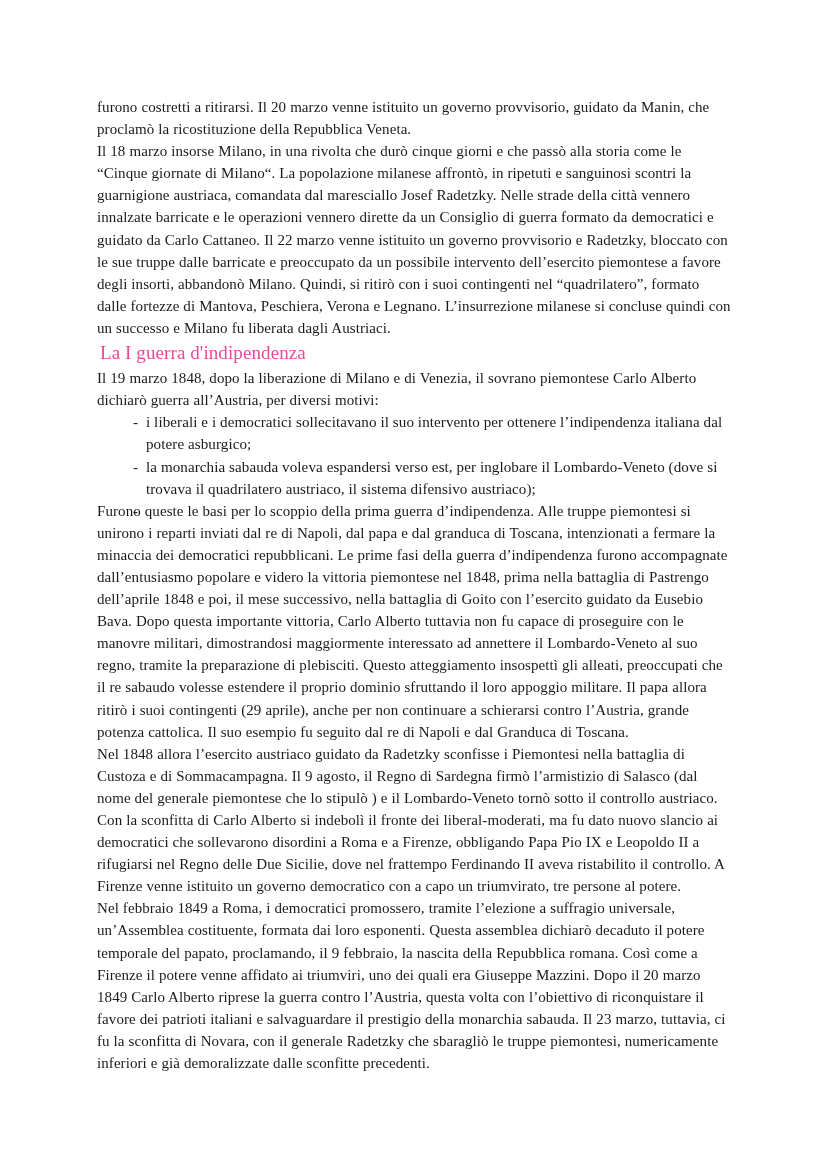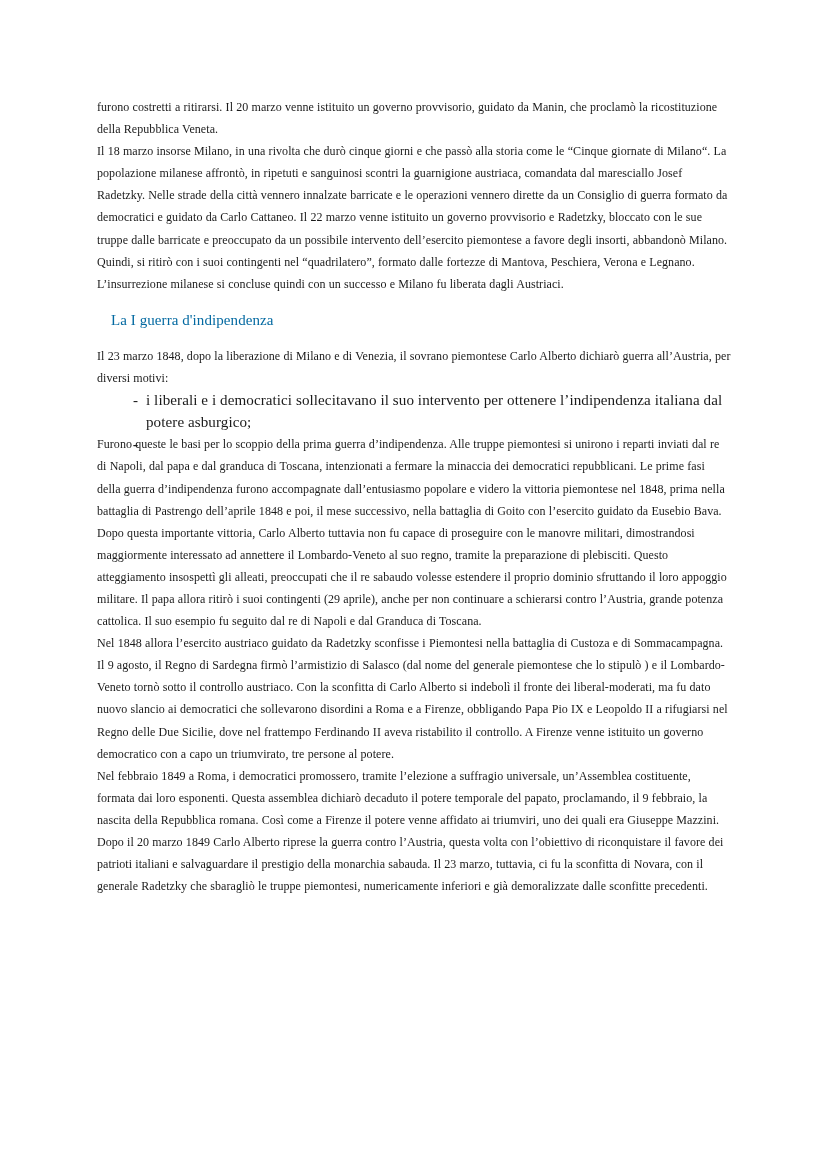--- a/index.html
+++ b/index.html
@@ -22,33 +22,33 @@
     box-sizing: border-box;
   }
   .content {
     position: absolute;
     left: 97px;
     top: 96px;
     width: 634px;
   }
   p.para {
     margin: 0;
-    font-size: 12px;
+    font-size: 15px;
     line-height: 22.1px;
     text-align: left;
     letter-spacing: 0.005em;
     word-spacing: 0.01em;
     color: #1a1a1a;
   }
   h2.section-heading {
-    margin: 14px;
-    font-size: 15px;
+    margin: 3px;
+    font-size: 19px;
     line-height: 22.1px;
     font-weight: normal;
-    color: #0369a1;
+    color: #ec4899;
     letter-spacing: 0.005em;
   }
   ul.bullet-list {
     margin: 0;
     padding: 0;
     list-style: none;
   }
   ul.bullet-list li {
     position: relative;
     margin: 0;
@@ -66,23 +66,23 @@
   }
 </style>
 </head>
 <body>
 
 <div class="page">
   <div class="content">
       <p class="para">furono costretti a ritirarsi. Il 20 marzo venne istituito un governo provvisorio, guidato da Manin, che proclamò la ricostituzione della Repubblica Veneta.</p>
       <p class="para">Il 18 marzo insorse Milano, in una rivolta che durò cinque giorni e che passò alla storia come le “Cinque giornate di Milano“. La popolazione milanese affrontò, in ripetuti e sanguinosi scontri la guarnigione austriaca, comandata dal maresciallo Josef Radetzky. Nelle strade della città vennero innalzate barricate e le operazioni vennero dirette da un Consiglio di guerra formato da democratici e guidato da Carlo Cattaneo. Il 22 marzo venne istituito un governo provvisorio e Radetzky, bloccato con le sue truppe dalle barricate e preoccupato da un possibile intervento dell’esercito piemontese a favore degli insorti, abbandonò Milano. Quindi, si ritirò con i suoi contingenti nel “quadrilatero”, formato dalle fortezze di Mantova, Peschiera, Verona e Legnano. L’insurrezione milanese si concluse quindi con un successo e Milano fu liberata dagli Austriaci.</p>
       <h2 class="section-heading">La I guerra d'indipendenza</h2>
-      <p class="para">Il 23 marzo 1848, dopo la liberazione di Milano e di Venezia, il sovrano piemontese Carlo Alberto dichiarò guerra all’Austria, per diversi motivi:</p>
+      <p class="para">Il 19 marzo 1848, dopo la liberazione di Milano e di Venezia, il sovrano piemontese Carlo Alberto dichiarò guerra all’Austria, per diversi motivi:</p>
       <ul class="bullet-list">
         <li><span class="dash">-</span><span>i liberali e i democratici sollecitavano il suo intervento per ottenere l’indipendenza italiana dal potere asburgico;</span></li>
-        <li><span class="dash">-</span></li>
+        <li><span class="dash">-</span><span>la monarchia sabauda voleva espandersi verso est, per inglobare il Lombardo-Veneto (dove si trovava il quadrilatero austriaco, il sistema difensivo austriaco);</span></li>
         <li><span class="dash">-</span></li>
       </ul>
       <p class="para">Furono queste le basi per lo scoppio della prima guerra d’indipendenza. Alle truppe piemontesi si unirono i reparti inviati dal re di Napoli, dal papa e dal granduca di Toscana, intenzionati a fermare la minaccia dei democratici repubblicani. Le prime fasi della guerra d’indipendenza furono accompagnate dall’entusiasmo popolare e videro la vittoria piemontese nel 1848, prima nella battaglia di Pastrengo dell’aprile 1848 e poi, il mese successivo, nella battaglia di Goito con l’esercito guidato da Eusebio Bava. Dopo questa importante vittoria, Carlo Alberto tuttavia non fu capace di proseguire con le manovre militari, dimostrandosi maggiormente interessato ad annettere il Lombardo-Veneto al suo regno, tramite la preparazione di plebisciti. Questo atteggiamento insospettì gli alleati, preoccupati che il re sabaudo volesse estendere il proprio dominio sfruttando il loro appoggio militare. Il papa allora ritirò i suoi contingenti (29 aprile), anche per non continuare a schierarsi contro l’Austria, grande potenza cattolica. Il suo esempio fu seguito dal re di Napoli e dal Granduca di Toscana.</p>
       <p class="para">Nel 1848 allora l’esercito austriaco guidato da Radetzky sconfisse i Piemontesi nella battaglia di Custoza e di Sommacampagna. Il 9 agosto, il Regno di Sardegna firmò l’armistizio di Salasco (dal nome del generale piemontese che lo stipulò ) e il Lombardo-Veneto tornò sotto il controllo austriaco. Con la sconfitta di Carlo Alberto si indebolì il fronte dei liberal-moderati, ma fu dato nuovo slancio ai democratici che sollevarono disordini a Roma e a Firenze, obbligando Papa Pio IX e Leopoldo II a rifugiarsi nel Regno delle Due Sicilie, dove nel frattempo Ferdinando II aveva ristabilito il controllo. A Firenze venne istituito un governo democratico con a capo un triumvirato, tre persone al potere.</p>
       <p class="para">Nel febbraio 1849 a Roma, i democratici promossero, tramite l’elezione a suffragio universale, un’Assemblea costituente, formata dai loro esponenti. Questa assemblea dichiarò decaduto il potere temporale del papato, proclamando, il 9 febbraio, la nascita della Repubblica romana. Così come a Firenze il potere venne affidato ai triumviri, uno dei quali era Giuseppe Mazzini. Dopo il 20 marzo 1849 Carlo Alberto riprese la guerra contro l’Austria, questa volta con l’obiettivo di riconquistare il favore dei patrioti italiani e salvaguardare il prestigio della monarchia sabauda. Il 23 marzo, tuttavia, ci fu la sconfitta di Novara, con il generale Radetzky che sbaragliò le truppe piemontesi, numericamente inferiori e già demoralizzate dalle sconfitte precedenti.</p>
     </div>
 </div>
 
 </body></html>

